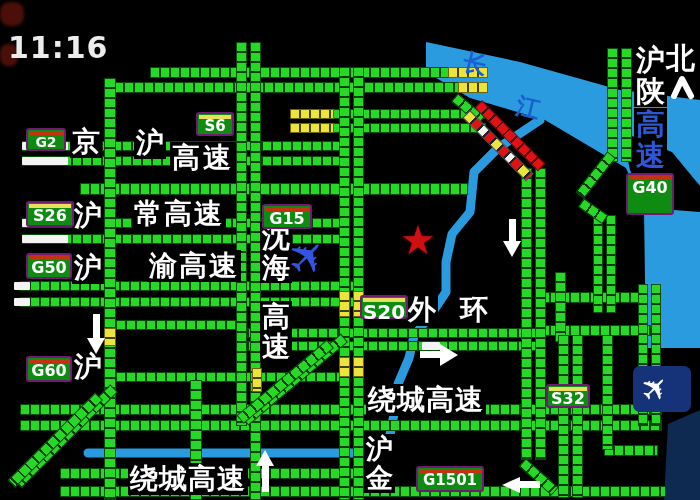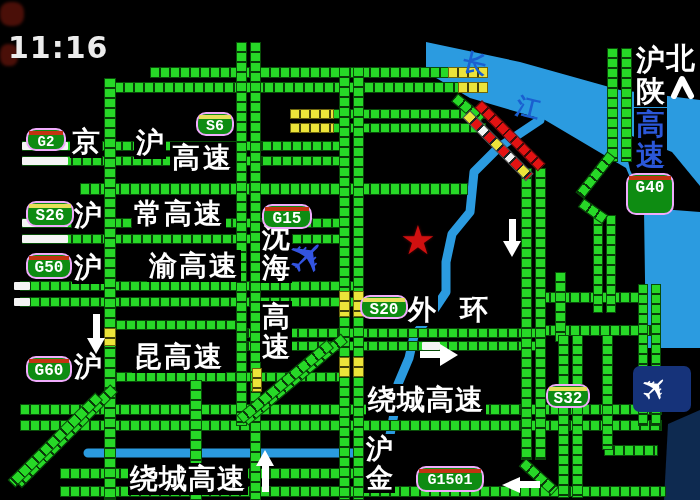--- a/index.html
+++ b/index.html
@@ -11,22 +11,22 @@
   .rd{position:absolute;border:1px solid #084d08;}
   .rh{background:repeating-linear-gradient(90deg,#27d827 0 8px,#0a3c0a 8px 10px);}
   .rv{background:repeating-linear-gradient(180deg,#27d827 0 8px,#0a3c0a 8px 10px);}
   .yl{background:repeating-linear-gradient(90deg,#ece43a 0 8px,#43400c 8px 10px);border-color:#6d650c;}
   .ylv{background:repeating-linear-gradient(180deg,#ece43a 0 8px,#43400c 8px 10px);border-color:#6d650c;}
   .redseg{background:repeating-linear-gradient(90deg,#e31212 0 8px,#430a0a 8px 10px);border-color:#6d0c0c;}
   .mixseg{background:repeating-linear-gradient(90deg,#ece43a 0 8px,#222 8px 10px,#e31212 10px 18px,#222 18px 20px,#f2f2f2 20px 26px,#222 26px 28px,#e31212 28px 36px,#222 36px 38px);border-color:#555;}
   .wt{background:#f4f4f4;border:none;border-radius:1px;}
   .dg{transform-origin:0 0;}
   
-  .badge{position:absolute;background:#0e8c12;border:2px solid #f0abfc;border-radius:10px;
-         color:#fff;font-weight:bold;text-align:center;z-index:30;font-family:Liberation Mono, monospace;}
+  .badge{position:absolute;background:#0e8c12;border:2px solid #701a75;border-radius:3px;
+         color:#fff;font-weight:bold;text-align:center;z-index:30;}
   .badge .strip{height:4px;margin:1px 1px 0 1px;}
   .badge .bl{display:block;line-height:1.05;}
   .strip.red{background:#c23310;}
   .strip.yel{background:#e8e05a;}
   
   .cn{position:absolute;color:#fff;font-weight:bold;background:#000;line-height:1.06;
       padding:1px 2px;z-index:25;font-size:28px;}
   .vt{white-space:pre-line;text-align:center;}
   .blue{color:#2b57d8;}
   .riverTxt{position:absolute;color:#1a5fd0;font-weight:bold;font-size:24px;z-index:25;background:transparent;}
@@ -146,21 +146,21 @@
       <span class="bl">S26</span>
     </div>
   <div class="badge" style="left:26px;top:253px;width:46px;height:26px;font-size:16px">
       <div class="strip red"></div>
       <span class="bl">G50</span>
     </div>
   <div class="badge" style="left:262px;top:204px;width:50px;height:25px;font-size:16px">
       <div class="strip red"></div>
       <span class="bl">G15</span>
     </div>
-  <div class="badge" style="left:360px;top:295px;width:48px;height:24px;font-size:16px">
+  <div class="badge" style="left:360px;top:295px;width:48px;height:24px;font-size:20px">
       <div class="strip yel"></div>
       <span class="bl">S20</span>
     </div>
   <div class="badge" style="left:26px;top:356px;width:46px;height:26px;font-size:16px">
       <div class="strip red"></div>
       <span class="bl">G60</span>
     </div>
   <div class="badge" style="left:626px;top:173px;width:48px;height:42px;font-size:16px">
       <div class="strip red"></div>
       <span class="bl">G40</span>
@@ -176,21 +176,20 @@
 
   <div id="time">11:16</div>
   <div class="cn" style="left:70px;top:126px">京</div>
   <div class="cn" style="left:134px;top:127px">沪</div>
   <div class="cn" style="left:170px;top:142px;letter-spacing:3px">高速</div>
   <div class="cn" style="left:72px;top:200px">沪</div>
   <div class="cn" style="left:132px;top:198px;letter-spacing:2px">常高速</div>
   <div class="cn" style="left:72px;top:252px">沪</div>
   <div class="cn" style="left:147px;top:250px;letter-spacing:2px">渝高速</div>
   <div class="cn" style="left:72px;top:351px">沪</div>
-  <div class="cn" style="left:132px;top:341px;letter-spacing:2px">昆高速</div>
   <div class="cn vt" style="left:260px;top:222px">沈
 海</div>
   <div class="cn vt" style="left:260px;top:301px">高
 速</div>
   <div class="cn" style="left:406px;top:294px">外</div>
   <div class="cn" style="left:458px;top:294px">环</div>
   <div class="cn" style="left:366px;top:384px;letter-spacing:1px">绕城高速</div>
   <div class="cn vt" style="left:364px;top:434px;font-size:27px">沪
 金</div>
   <div class="cn" style="left:128px;top:463px;letter-spacing:1px">绕城高速</div>

